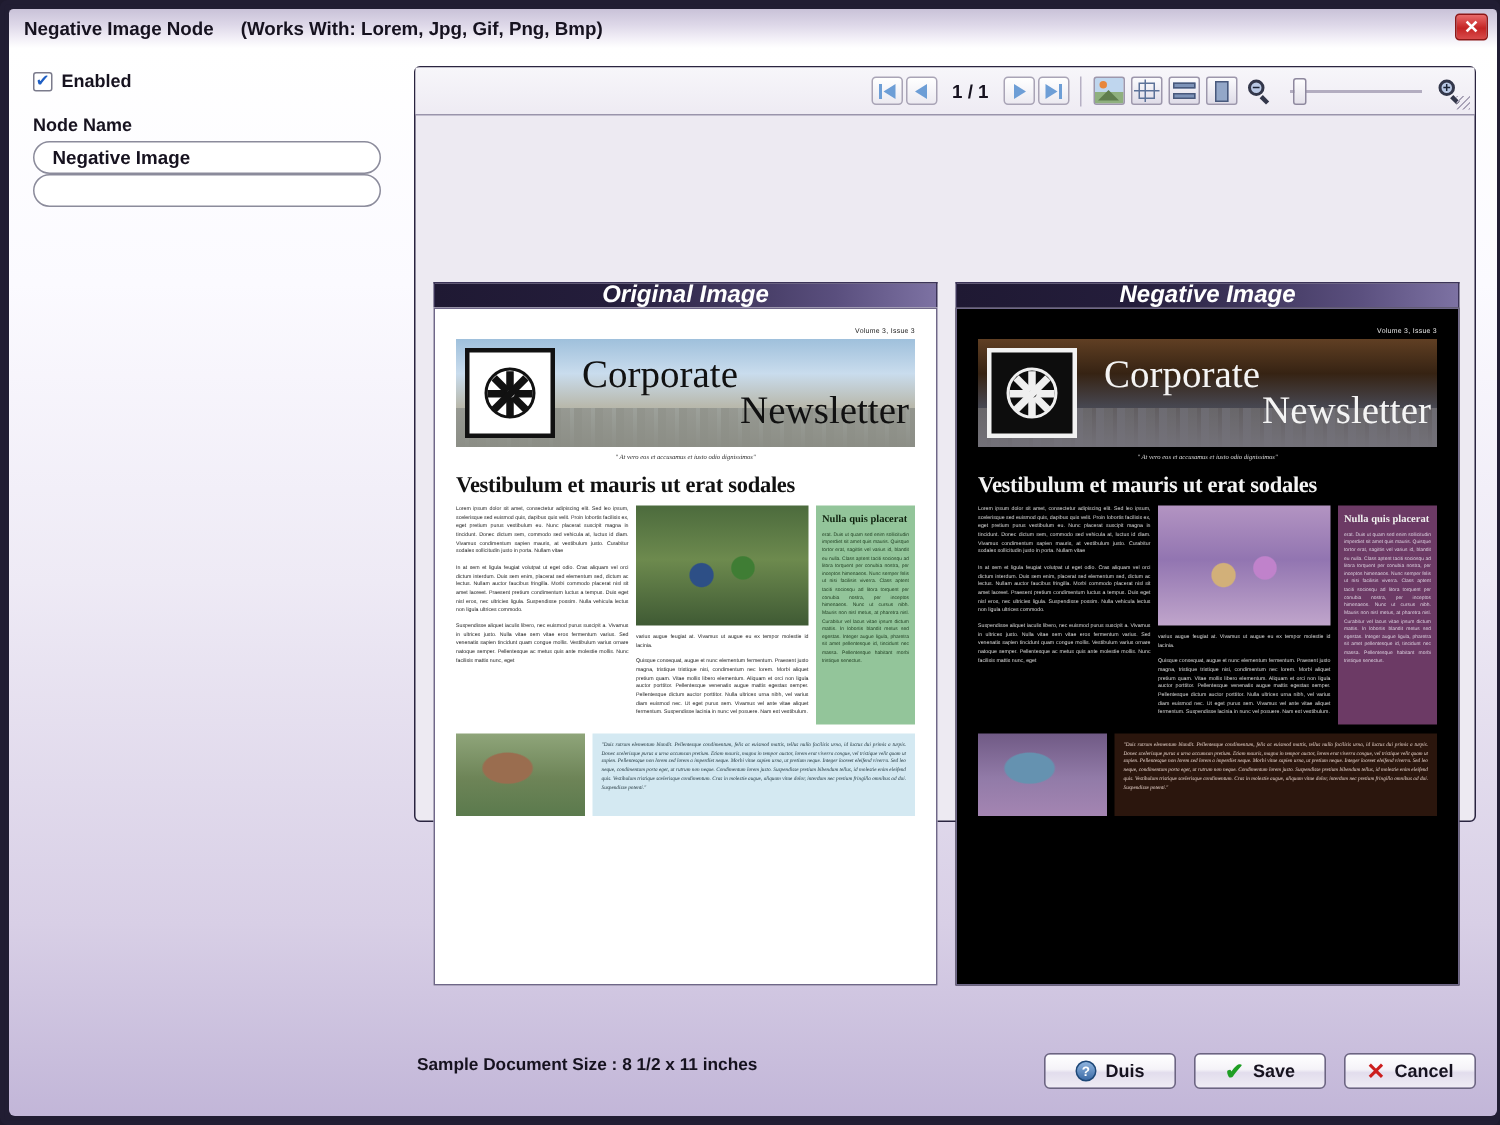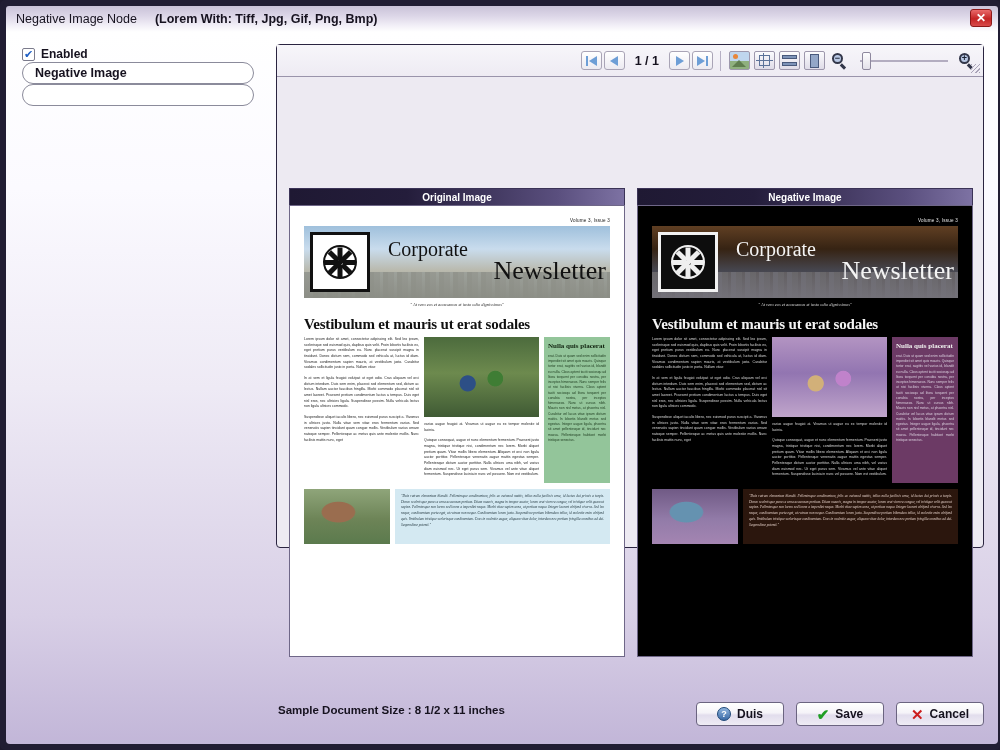--- a/index.html
+++ b/index.html
@@ -18,21 +18,21 @@
   }
   
   .titlebar {
     position: absolute; left: 3px; top: 3px;
     width: 992px; height: 26px;
     background: linear-gradient(to bottom, #c9c2d8 0%, #ddd7e8 40%, #f2eff7 75%, #ffffff 100%);
     border-radius: 3px 3px 0 0;
     display: flex; align-items: center;
   }
   .title-text {
-    font-size: 12.5px; font-weight: normal; color: #16121f;
+    font-size: 12.5px; font-weight: bold; color: #16121f;
     margin-left: 10px; white-space: nowrap;
   }
   .title-sub {
     font-size: 12.5px; font-weight: bold; color: #16121f;
     margin-left: 18px; white-space: nowrap;
   }
   .close-btn {
     position: absolute; right: 6px; top: 3px;
     width: 22px; height: 18px;
     background: linear-gradient(to bottom, #e96a6a, #c42424 55%, #d84a4a);
@@ -125,23 +125,23 @@
   .resize-grip {
     position: absolute; right: 3px; bottom: 3px; width: 9px; height: 9px;
     background: repeating-linear-gradient(135deg, #a9a3b8 0 1px, transparent 1px 3px);
   }
   
   .panes { position: absolute; left: 12px; top: 143px; width: 684px; height: 470px; display: flex; gap: 12px; }
   .pane { width: 336px; }
   .pane-head {
     height: 17px;
     background: linear-gradient(to right, #1f1933 0%, #241d3b 35%, #5a4f7e 80%, #7d72a3 100%);
-    color: #ffffff; font-size: 10px; font-weight: bold;
-    display: flex; align-items: center; justify-content: center;
-    border: 1px solid #3b3357; border-bottom: none;
+    color: #ffffff; font-size: 16px; font-weight: bold;
+    display: flex; align-items: center; justify-content: center;
+    border: 1px solid #3b3357; border-bottom: none; font-style: italic;
   }
   .pane-body { height: 452px; border: 1px solid #6f6788; overflow: hidden; position: relative; }
   .pane-body.pos { background: #ffffff; }
   .pane-body.neg { background: #000000; }
   
   .doc { position: absolute; left: 0; top: 0; width: 100%; height: 100%; padding: 12px 14px; }
   .vol { font-size: 4.6px; text-align: right; margin-bottom: 3px; letter-spacing: .2px; }
   .pos .vol { color: #1a1a1a; }
   .neg .vol { color: #e6e6e6; }
   .masthead {
@@ -197,21 +197,21 @@
   .star-dot {
     position: absolute; left: 50%; top: 50%; width: 9px; height: 9px;
     margin-left: -4.5px; margin-top: -4.5px; border-radius: 50%;
   }
   .pos .star-dot { background: #fff; border: 2px solid #111; }
   .neg .star-dot { background: #000; border: 2px solid #efefef; }
   .mast-title {
     flex: 1; position: relative; z-index: 2; text-align: right;
     font-family: "Liberation Serif", serif; line-height: .94; padding-right: 4px;
   }
-  .mast-title .l1 { font-size: 20px; text-align: left; padding-left: 18px; }
+  .mast-title .l1 { font-size: 26px; text-align: left; padding-left: 18px; }
   .mast-title .l2 { font-size: 26px; text-align: right; }
   .pos .mast-title { color: #111; }
   .neg .mast-title { color: #f4f4f4; }
   .tagline {
     text-align: center; font-family: "Liberation Serif", serif;
     font-style: italic; font-size: 4.4px; margin-top: 4px;
   }
   .pos .tagline { color: #2a2a2a; }
   .neg .tagline { color: #dcdcdc; }
   .headline {
@@ -294,31 +294,32 @@
   .ico-check { color: #1f9e24; font-size: 15px; font-weight: bold; line-height: 1; }
   .ico-x { color: #cc1d1d; font-size: 15px; font-weight: bold; line-height: 1; }
 </style>
 </head>
 <body>
 
 <div class="window">
 
   <div class="titlebar">
     <span class="title-text">Negative Image Node</span>
-    <span class="title-sub">(Lorem With: Tiff, Jpg, Gif, Png, Bmp)</span>
+    <span class="title-sub">(Works With: Lorem, Jpg, Gif, Png, Bmp)</span>
     <div class="close-btn">✕</div>
   </div>
 
   <div class="body-area">
 
     <div class="left-panel">
       <div class="chk-row">
         <div class="chk">✔</div>
         <span class="chk-label">Enabled</span>
       </div>
+      <div class="field-label">Node Name</div>
       <input class="textfield" type="text" value="Negative Image" style="">
       <input class="textfield" type="text" value="" style="">
     </div>
 
     <div class="preview">
 
       <div class="toolbar">
         <div class="tb-group">
           <div class="nav-btn">
             <div class="bar-v" style="margin-right:1px"></div>

